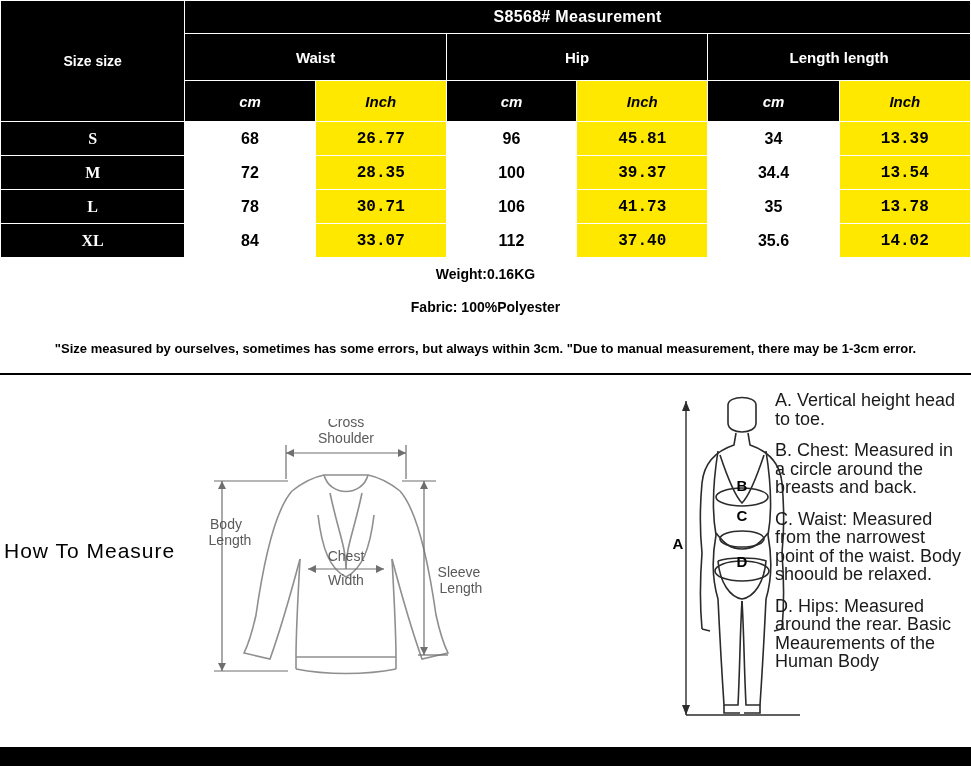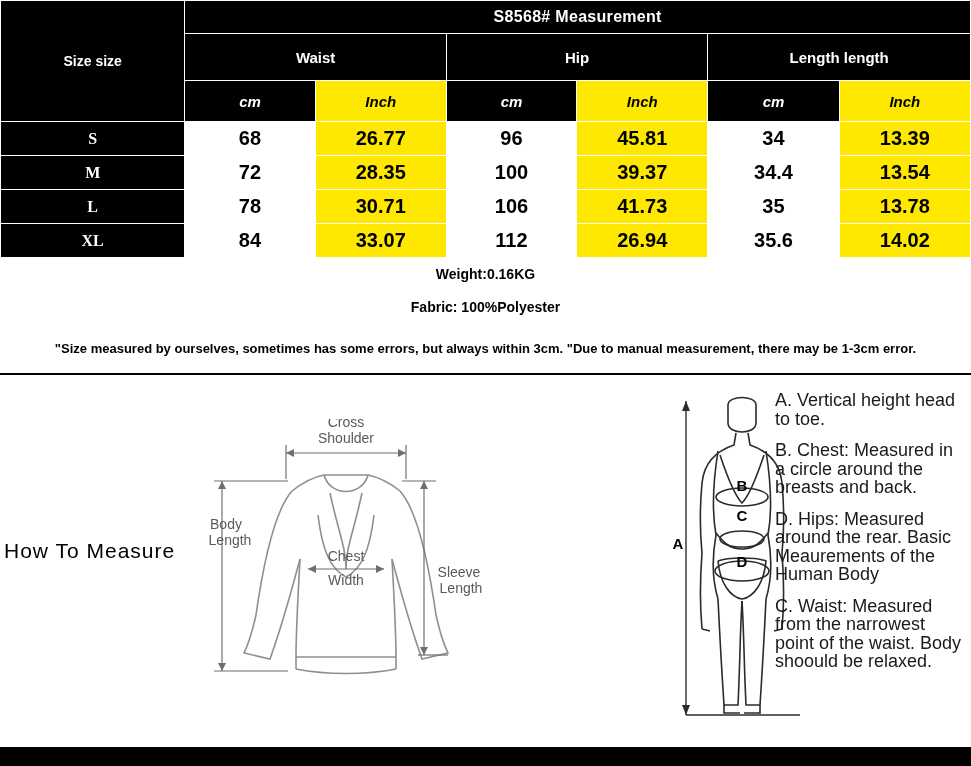--- a/index.html
+++ b/index.html
@@ -65,27 +65,27 @@
     color: #000;
   }
   .rowlabel {
     background: #000;
     color: #fff;
     font-size: 16px;
     font-family: "Liberation Serif", serif;
     height: 33px;
   }
   .datacell {
-    font-size: 20px;
+    font-size: 16px;
     font-weight: normal;
     height: 33px;
   }
   .datacell.yel {
     font-weight: bold;
-    font-family: Liberation Sans, sans-serif;
+    font-family: Liberation Mono, monospace;
   }
   .noteline {
     background: #ffffff;
     color: #000;
     font-size: 14px;
     font-weight: normal;
     height: 32px;
   }
   .noteline.small {
     font-size: 13px;
@@ -198,21 +198,21 @@
         <td class="wht datacell">106</td>
         <td class="yel datacell">41.73</td>
         <td class="wht datacell">35</td>
         <td class="yel datacell">13.78</td>
       </tr>
       <tr>
         <td class="rowlabel">XL</td>
         <td class="wht datacell">84</td>
         <td class="yel datacell">33.07</td>
         <td class="wht datacell">112</td>
-        <td class="yel datacell">26.94</td>
+        <td class="yel datacell">37.40</td>
         <td class="wht datacell">35.6</td>
         <td class="yel datacell">14.02</td>
       </tr>
 
       <tr>
         <td class="noteline" colspan="7">Weight:0.16KG</td>
       </tr>
       <tr>
         <td class="noteline" colspan="7">Fabric: 100%Polyester</td>
       </tr>
@@ -324,17 +324,17 @@
         <text x="6" y="156">A</text>
         <text x="70" y="98">B</text>
         <text x="70" y="128">C</text>
         <text x="70" y="174">D</text>
       </g>
     </svg>
 
     <div class="right-text">
       <p>A. Vertical height head to toe.</p>
       <p>B. Chest: Measured in a circle around the breasts and back.</p>
+      <p>C. Waist: Measured from the narrowest point of the waist. Body shoould be relaxed.</p>
       <p>D. Hips: Measured around the rear. Basic Meaurements of the Human Body</p>
-      <p>C. Waist: Measured from the narrowest point of the waist. Body shoould be relaxed.</p>
     </div>
   </div>
 </div>
 
 </body></html>

